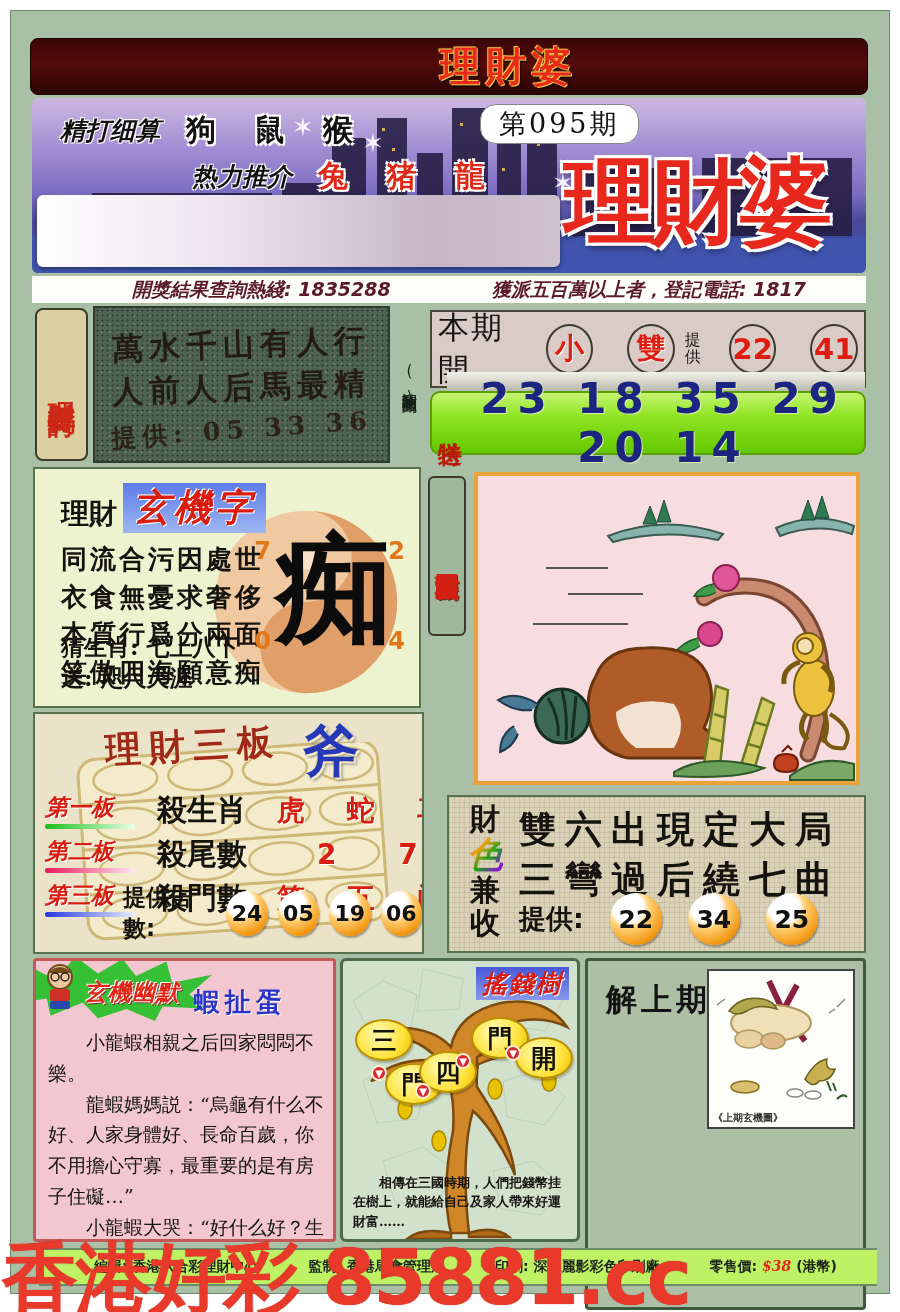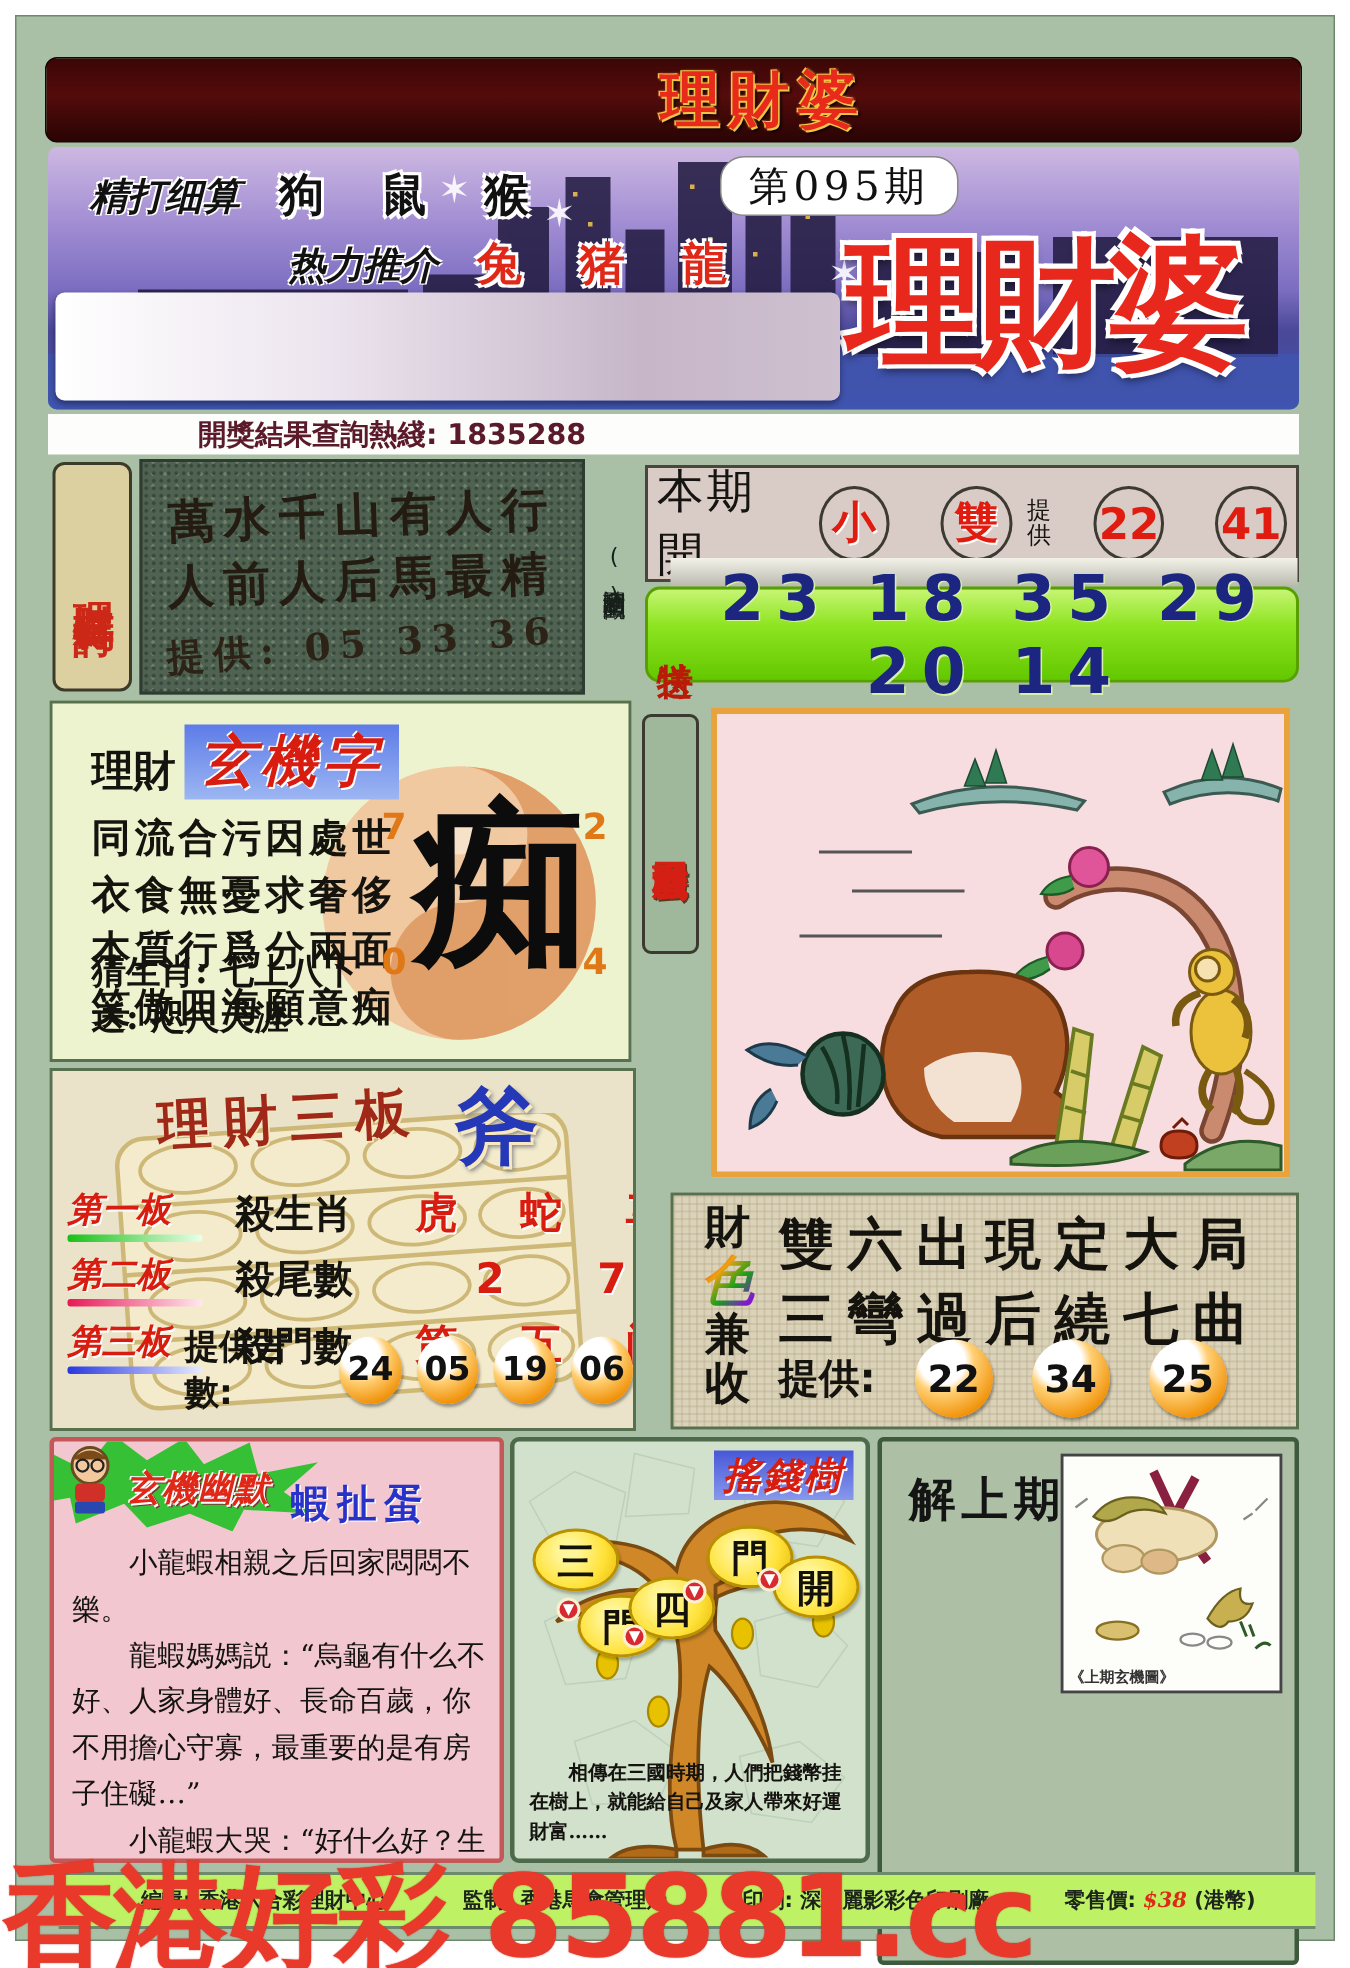--- a/index.html
+++ b/index.html
@@ -38,21 +38,21 @@
   .big-title { position:absolute; left:532px; top:42px; font-size:92px; font-weight:bold;
                color:#e8281c; font-family:"DejaVu Serif",serif; letter-spacing:-4px; white-space:nowrap;
                text-shadow:-3px -3px 0 #fff,3px -3px 0 #fff,-3px 3px 0 #fff,3px 3px 0 #fff,0 5px 6px rgba(0,0,0,.5); }
   .blur-box { position:absolute; left:5px; top:97px; width:523px; height:72px; border-radius:6px;
               background:linear-gradient(90deg,#ffffff 0%,#ece4ee 35%,#c6b6c8 75%,#cfc0cf 100%);
               box-shadow:0 2px 4px rgba(0,0,0,.4); }
 
   
   .hotline { left:32px; top:276px; width:834px; height:27px; background:#fdfdfb; display:flex;
              align-items:center; justify-content:space-between; padding:0 60px 0 100px; }
-  .hotline span { font-size:19px; font-weight:bold; color:#5a1a2a; }
+  .hotline span { font-size:19px; font-weight:bold; font-style:italic; color:#5a1a2a; }
 
   
   .vlabel { writing-mode:vertical-rl; text-orientation:upright; display:flex; align-items:center;
             justify-content:center; font-weight:bold; }
   .poem-label { left:35px; top:308px; width:53px; height:153px; background:#dccfa0;
                 border:2px solid #3c3a28; border-radius:8px; color:#cc2818; font-size:27px;
                 font-family:"DejaVu Serif",serif; letter-spacing:2px; }
   .poem-box { left:93px; top:306px; width:297px; height:157px; border:2px solid #2e3b30;
               background-color:#506352;
               background-image:radial-gradient(#36493c 1px,transparent 1.4px),
@@ -115,21 +115,21 @@
                   letter-spacing:8px; transform:rotate(-3deg); text-shadow:1px 1px 0 #f8e8c0; }
   .bd-title .t2 { font-family:"DejaVu Serif",serif; font-size:56px; font-weight:bold; color:#2438b8;
                   margin-left:22px; margin-top:-8px; text-shadow:2px 2px 0 #f8e8c0,3px 3px 3px #888; }
   .bd-row { position:absolute; left:10px; display:flex; align-items:center; }
   .bd-name { width:90px; font-size:23px; font-weight:bold; font-style:italic; color:#d81c10;
              text-shadow:1px 1px 0 #fff; position:relative; }
   .bd-name i { display:block; height:5px; margin-top:1px; border-radius:2px; font-style:normal; }
   .u1 { background:linear-gradient(90deg,#18c018,#eaffea); }
   .u2 { background:linear-gradient(90deg,#e81858,#ffe8f0); }
   .u3 { background:linear-gradient(90deg,#2838e0,#e8ecff); }
-  .bd-kill { font-size:26px; font-weight:bold; color:#15130e; width:120px; margin-left:22px; }
+  .bd-kill { font-size:30px; font-weight:bold; color:#15130e; width:120px; margin-left:22px; }
   .bd-val { font-size:28px; font-weight:bold; color:#d81c10; letter-spacing:16px;
             text-shadow:1px 1px 0 #fff; white-space:nowrap; }
   .lucky { position:absolute; left:88px; bottom:8px; display:flex; align-items:center; gap:10px; }
   .lucky .ll { font-size:23px; font-weight:bold; color:#15130e; }
   .ball { width:45px; height:45px; border-radius:50%;
           background:radial-gradient(circle at 35% 28%, #ffffff 30%, #ffcf73 42%, #f09006 78%, #c86e00 100%);
           display:flex; align-items:center; justify-content:center; font-size:22px; font-weight:bold;
           color:#111; box-shadow:1px 2px 2px rgba(0,0,0,.35); }
 
   
@@ -257,20 +257,21 @@
     <span class="hl">热力推介</span>
     <span class="ha red">兔 猪 龍</span>
   </div>
   <div class="issue-box">第095期</div>
   <div class="big-title">理財婆</div>
   <div class="blur-box"></div>
 </div>
 
 <div class="abs hotline">
   <span>開獎結果查詢熱綫: 1835288</span>
+  <span>獲派五百萬以上者，登記電話: 1817</span>
 </div>
 
 <div class="abs vlabel poem-label">理財特碼詩</div>
 <div class="abs poem-box">
   <div class="pl">萬水千山有人行</div>
   <div class="pl">人前人后馬最精</div>
   <div class="pp">提供: 05 33 36</div>
 </div>
 <div class="abs scratch-note">(請刮開塗層觀閱)</div>
 

